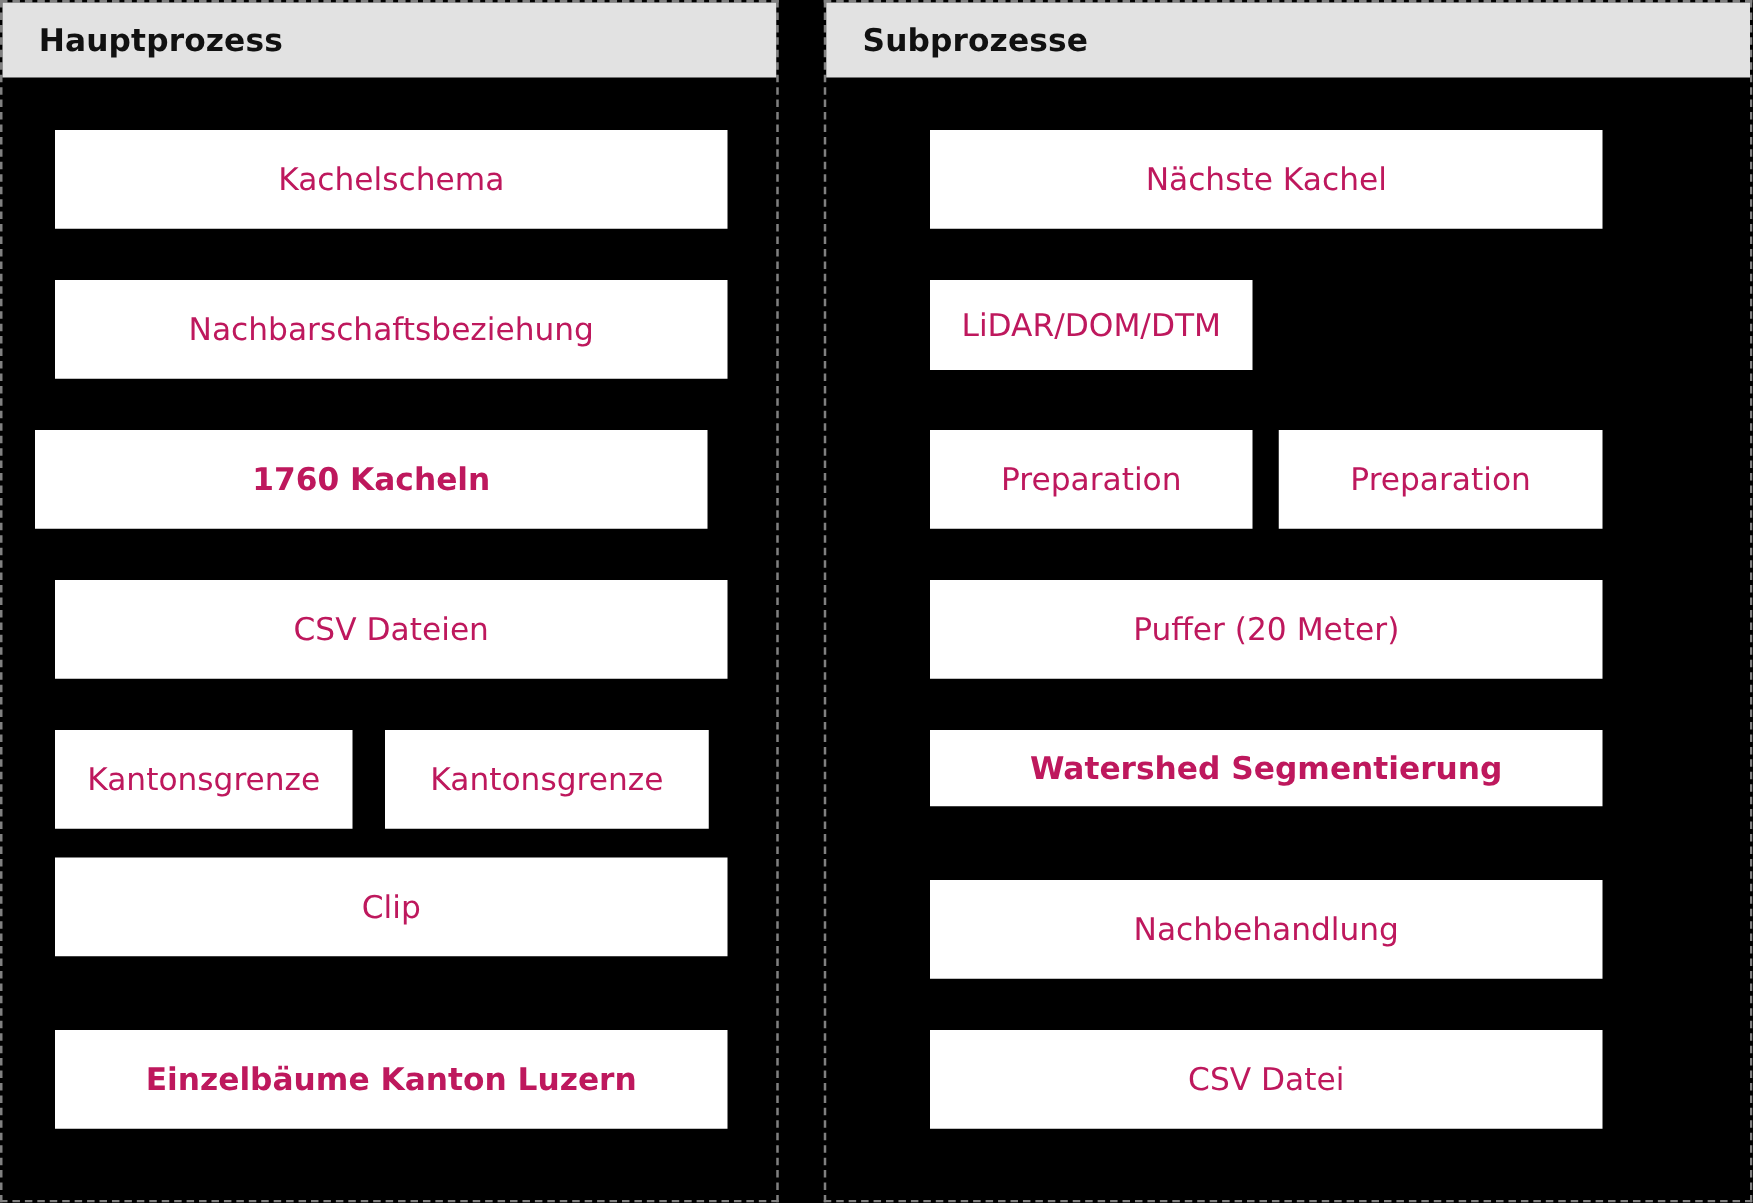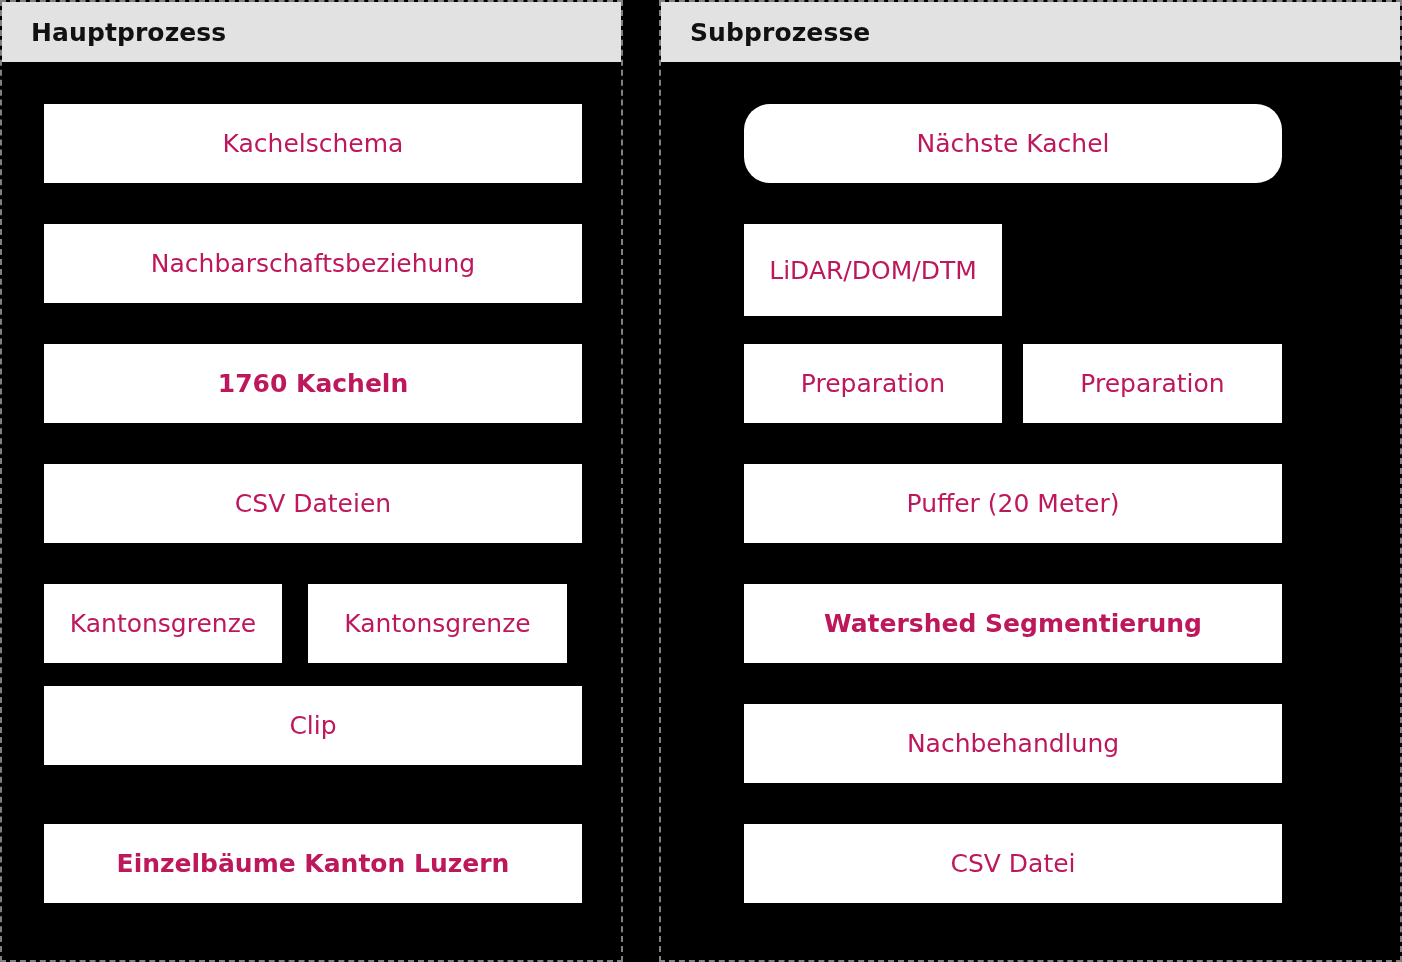--- a/index.html
+++ b/index.html
@@ -88,21 +88,21 @@
     <div class="panel-body">
 
       <div class="node" style="left:42px; top:42px; width:538px; height:79px;">
         <span>Kachelschema</span>
       </div>
 
       <div class="node" style="left:42px; top:162px; width:538px; height:79px;">
         <span>Nachbarschaftsbeziehung</span>
       </div>
 
-      <div class="node bold" style="left:42px; top:282px; width:538px; height:79px;">
+      <div class="node bold" style="left:26px; top:282px; width:538px; height:79px;">
         <span>1760 Kacheln</span>
       </div>
 
       <div class="node" style="left:42px; top:402px; width:538px; height:79px;">
         <span>CSV Dateien</span>
       </div>
 
       <div class="node" style="left:42px; top:522px; width:238px; height:79px;">
         <span>Kantonsgrenze</span>
       </div>
@@ -121,42 +121,42 @@
 
     </div>
   </section>
 
   <section class="panel panel-right">
     <div class="panel-header">
       <span class="panel-header-title">Subprozesse</span>
     </div>
     <div class="panel-body">
 
-      <div class="node" style="left:83px; top:42px; width:538px; height:79px;border-radius:26px;">
+      <div class="node" style="left:83px; top:42px; width:538px; height:79px;">
         <span>Nächste Kachel</span>
       </div>
 
-      <div class="node" style="left:83px; top:162px; width:258px; height:92px;">
+      <div class="node" style="left:83px; top:162px; width:258px; height:72px;">
         <span>LiDAR/DOM/DTM</span>
       </div>
 
 
       <div class="node" style="left:83px; top:282px; width:258px; height:79px;">
         <span>Preparation</span>
       </div>
 
       <div class="node" style="left:362px; top:282px; width:259px; height:79px;">
         <span>Preparation</span>
       </div>
 
       <div class="node" style="left:83px; top:402px; width:538px; height:79px;">
         <span>Puffer (20 Meter)</span>
       </div>
 
-      <div class="node bold" style="left:83px; top:522px; width:538px; height:79px;">
+      <div class="node bold" style="left:83px; top:522px; width:538px; height:61px;">
         <span>Watershed Segmentierung</span>
       </div>
 
       <div class="node" style="left:83px; top:642px; width:538px; height:79px;">
         <span>Nachbehandlung</span>
       </div>
 
       <div class="node" style="left:83px; top:762px; width:538px; height:79px;">
         <span>CSV Datei</span>
       </div>

